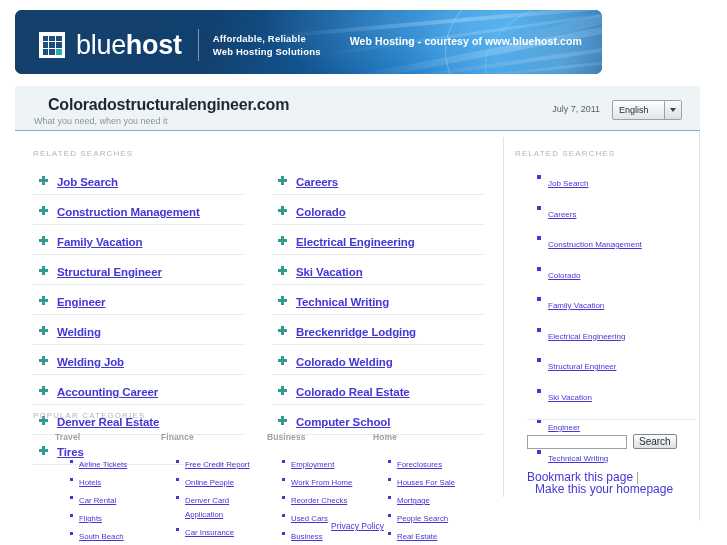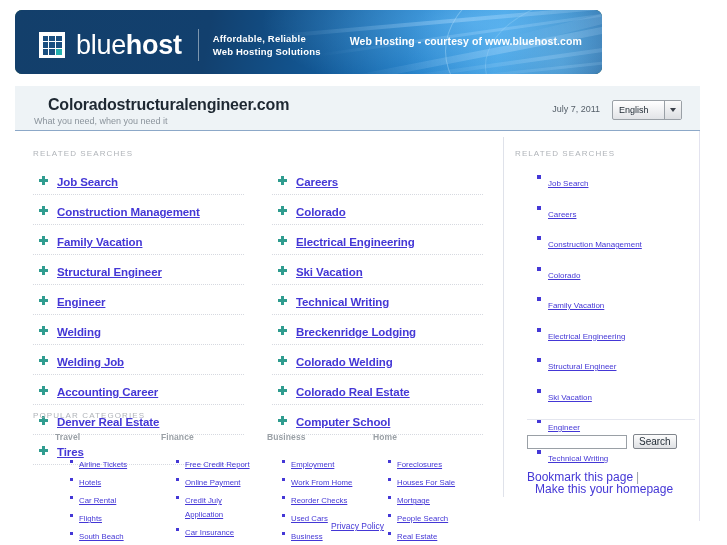--- a/index.html
+++ b/index.html
@@ -409,22 +409,22 @@
             <li><a href="#">Hotels</a></li>
             <li><a href="#">Car Rental</a></li>
             <li><a href="#">Flights</a></li>
             <li><a href="#">South Beach Hotels</a></li>
           </ul>
         </div>
         <div class="pc-col">
           <div class="pc-head">Finance</div>
           <ul>
             <li><a href="#">Free Credit Report</a></li>
-            <li><a href="#">Online Payment</a></li>
-            <li><a href="#">Credit July Application</a></li>
+            <li><a href="#">Online People</a></li>
+            <li><a href="#">Denver Card Application</a></li>
             <li><a href="#">Car Insurance</a></li>
             <li><a href="#">Health Insurance</a></li>
           </ul>
         </div>
         <div class="pc-col">
           <div class="pc-head">Business</div>
           <ul>
             <li><a href="#">Employment</a></li>
             <li><a href="#">Work From Home</a></li>
             <li><a href="#">Reorder Checks</a></li>

